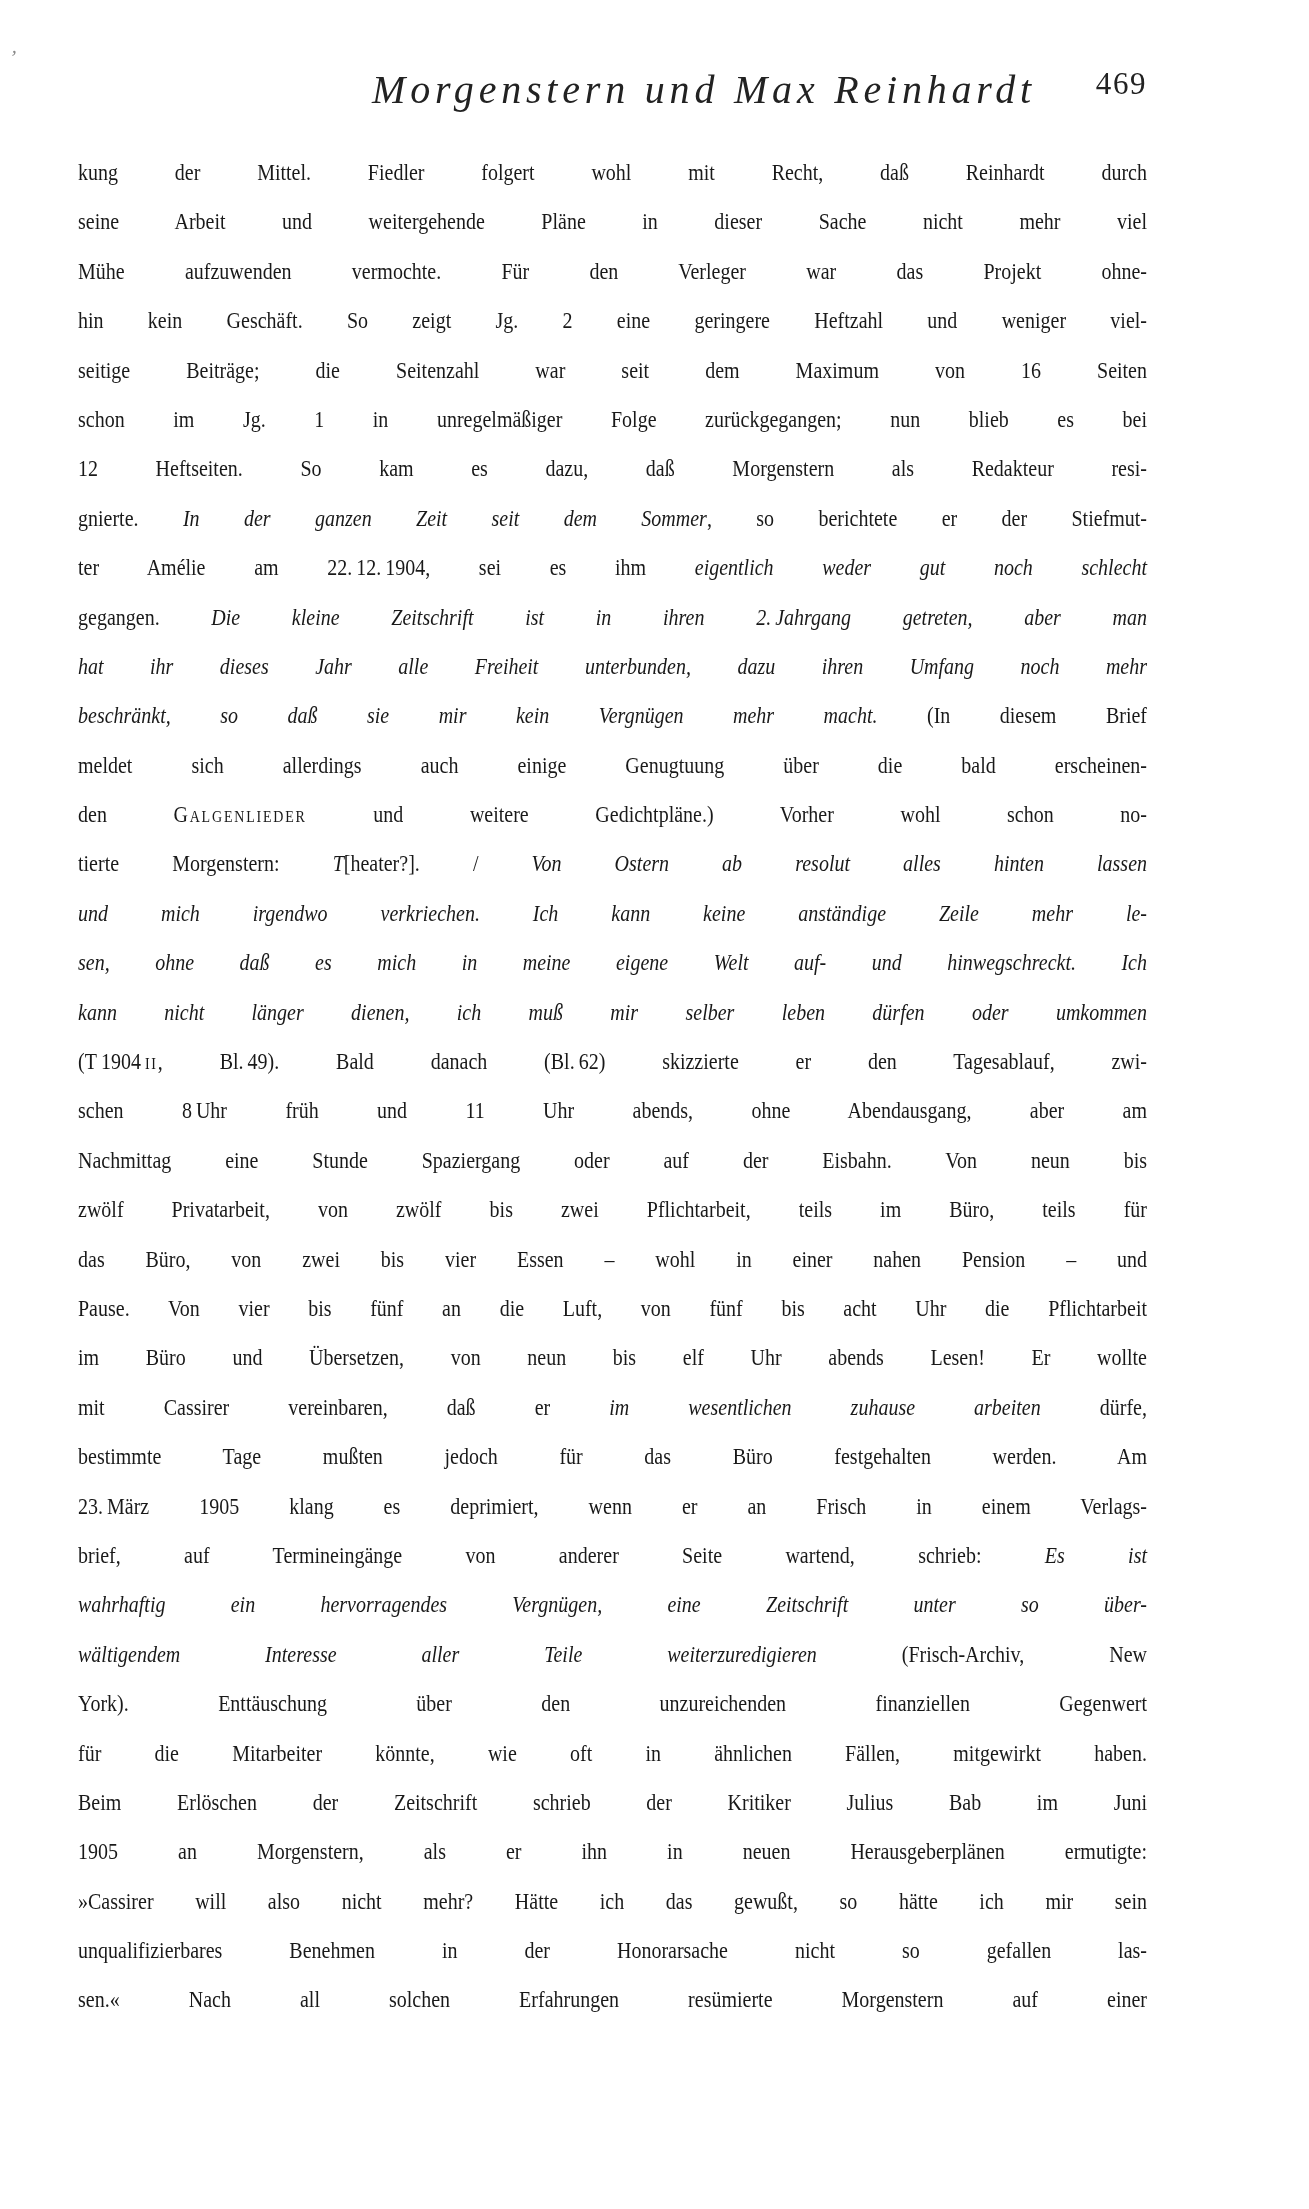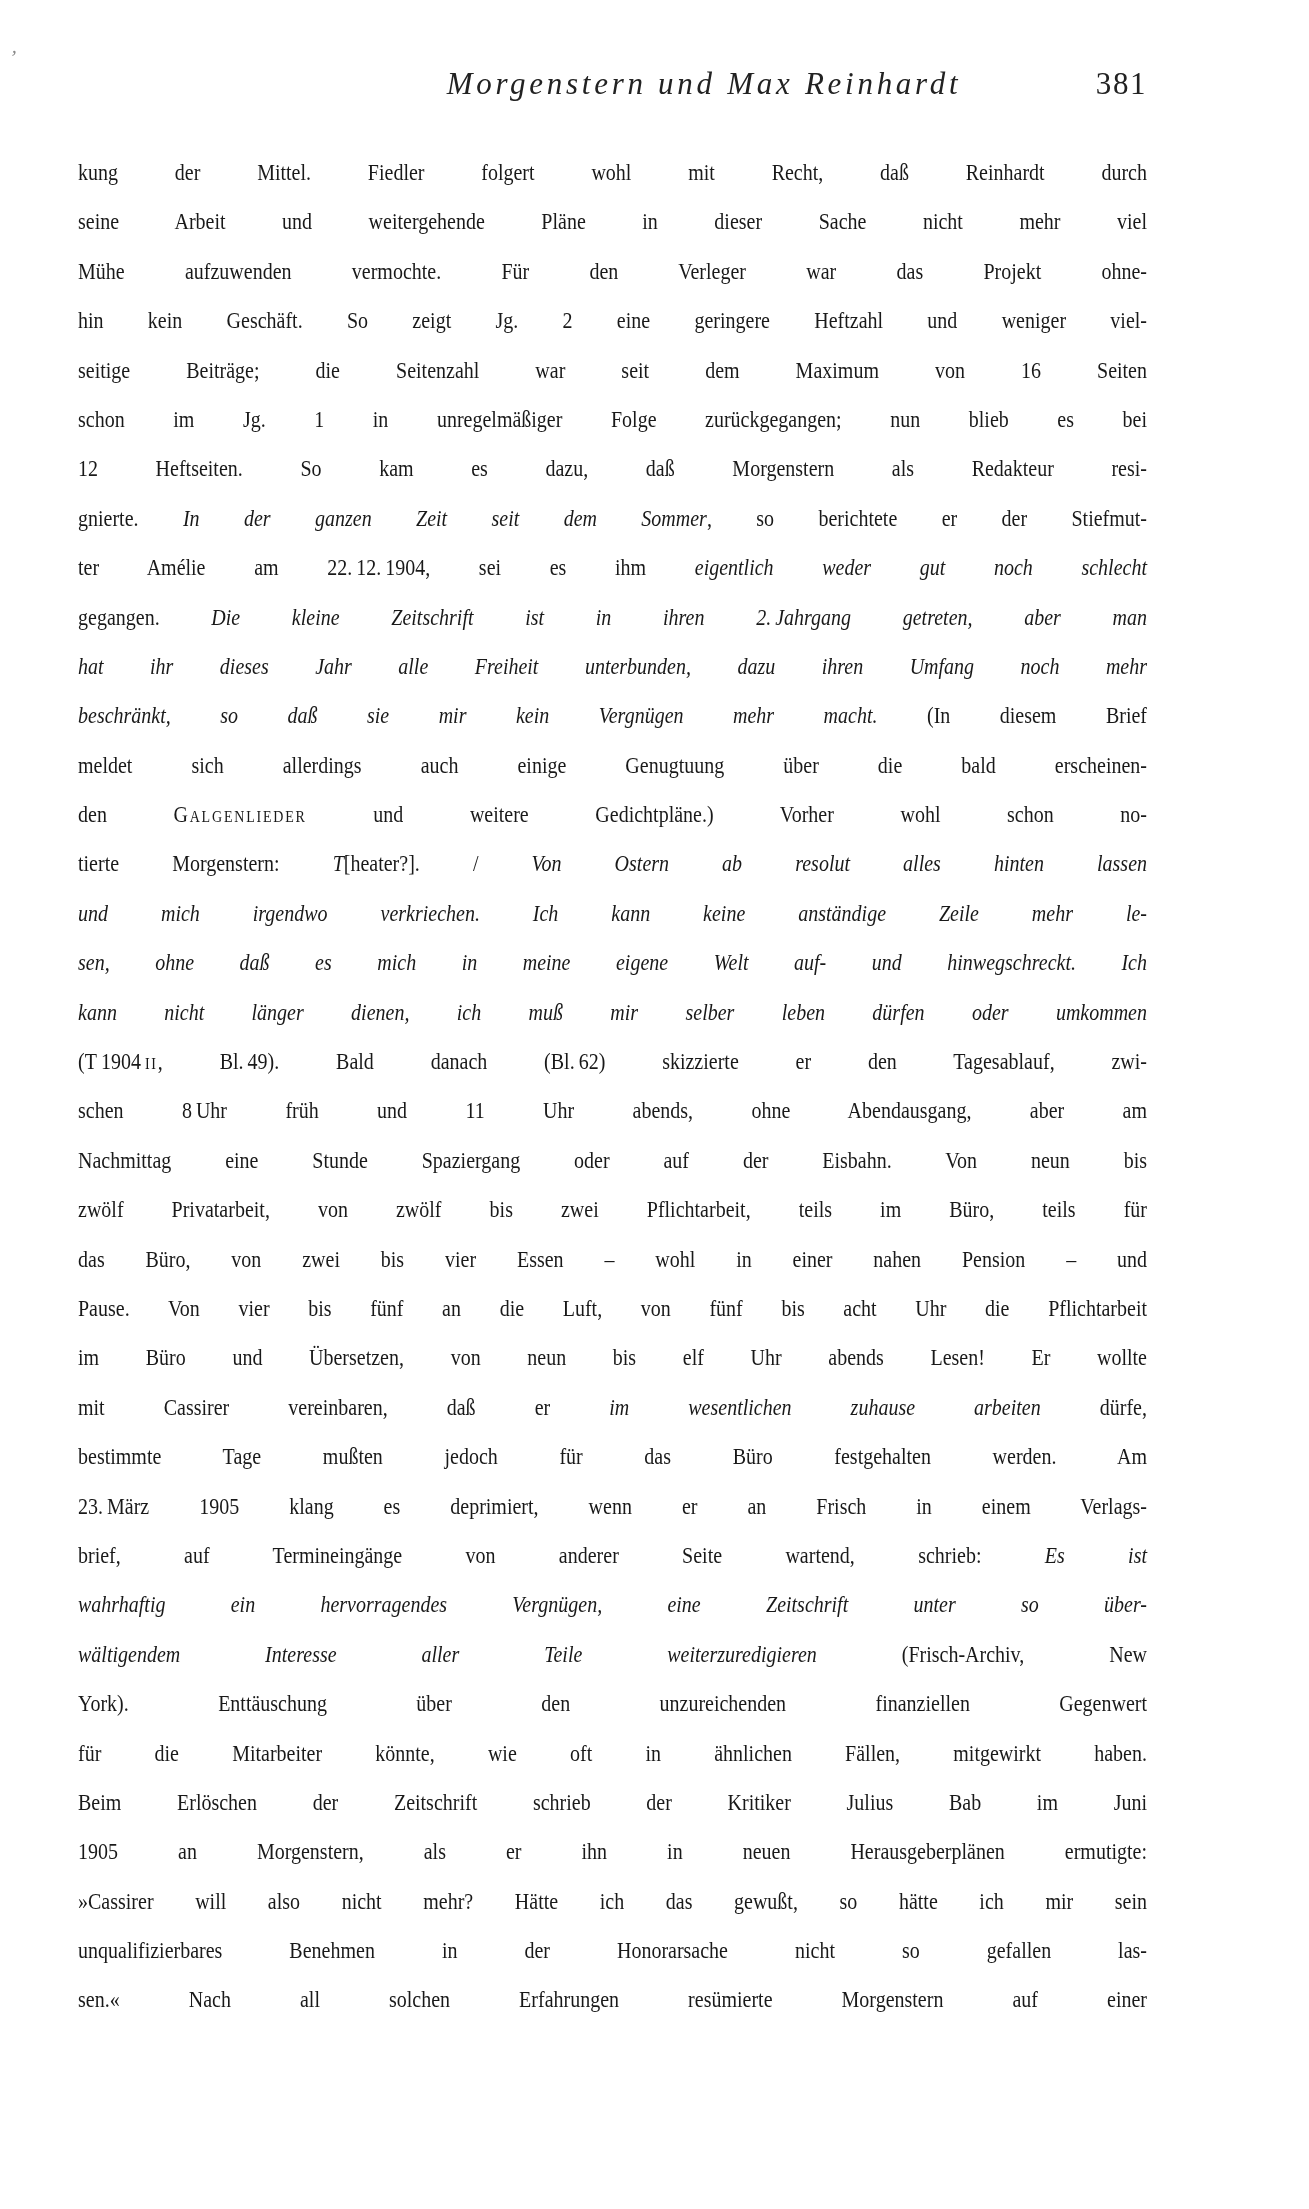--- a/index.html
+++ b/index.html
@@ -21,21 +21,21 @@
     top: 66px;
     left: 0;
     width: 100%;
     height: 46px;
   }
   .header-title {
     position: absolute;
     left: 704px;
     transform: translateX(-50%);
     font-style: italic;
-    font-size: 31px;
+    font-size: 40px;
     letter-spacing: 0.12em;
     white-space: nowrap;
     color: #222222;
   }
   .page-number {
     position: absolute;
     right: 162px;
     font-size: 31px;
     letter-spacing: 0.05em;
     color: #222222;
@@ -73,21 +73,21 @@
 </style>
 </head>
 <body>
 
 <div class="page">
 
   <span class="scan-artifact">’</span>
 
   <div class="running-header">
     <span class="header-title">Morgenstern und Max Reinhardt</span>
-    <span class="page-number">381</span>
+    <span class="page-number">469</span>
   </div>
 
   <div class="body-text">
       <div class="line"><span>kung der Mittel. Fiedler folgert wohl mit Recht, daß Reinhardt durch</span></div>
       <div class="line"><span>seine Arbeit und weitergehende Pläne in dieser Sache nicht mehr viel</span></div>
       <div class="line"><span>Mühe aufzuwenden vermochte. Für den Verleger war das Projekt ohne-</span></div>
       <div class="line"><span>hin kein Geschäft. So zeigt Jg. 2 eine geringere Heftzahl und weniger viel-</span></div>
       <div class="line"><span>seitige Beiträge; die Seitenzahl war seit dem Maximum von 16 Seiten</span></div>
       <div class="line"><span>schon im Jg. 1 in unregelmäßiger Folge zurückgegangen; nun blieb es bei</span></div>
       <div class="line"><span>12 Heftseiten. So kam es dazu, daß Morgenstern als Redakteur resi-</span></div>

